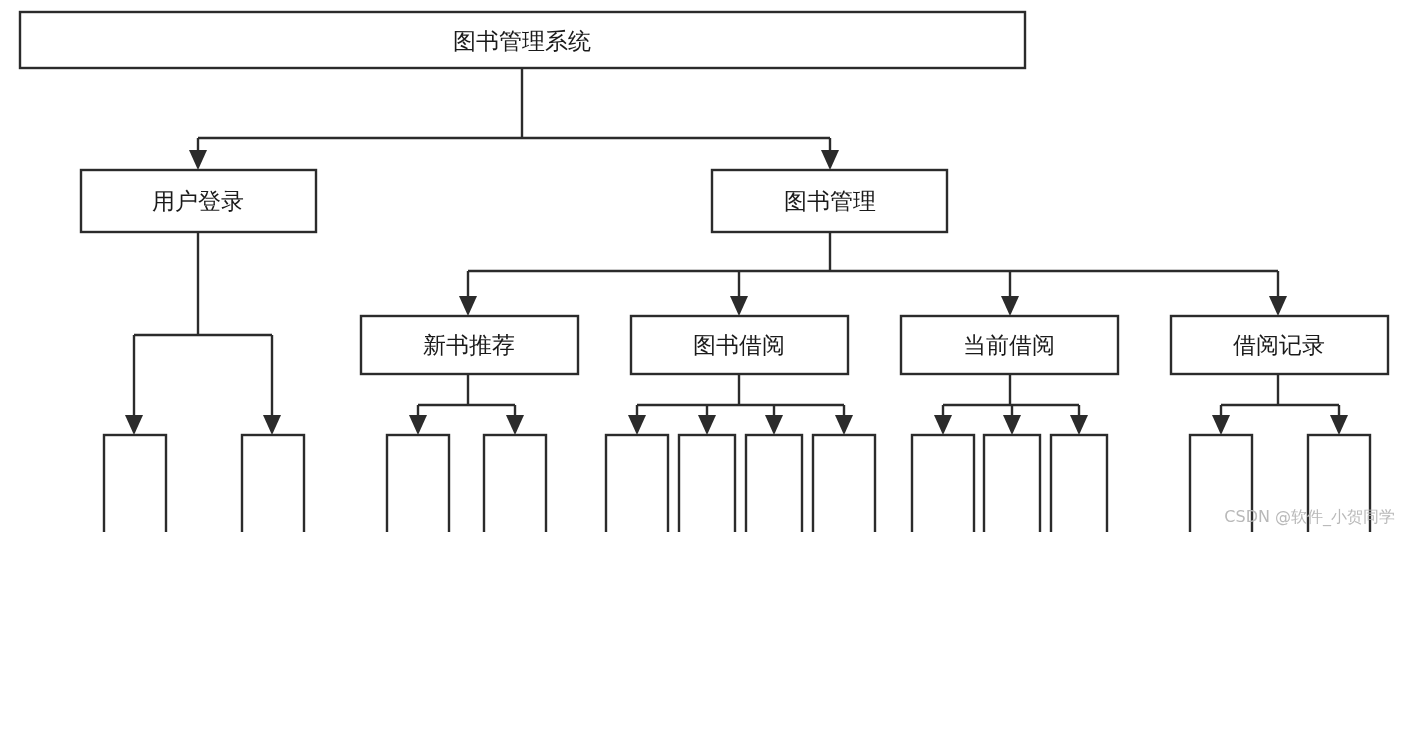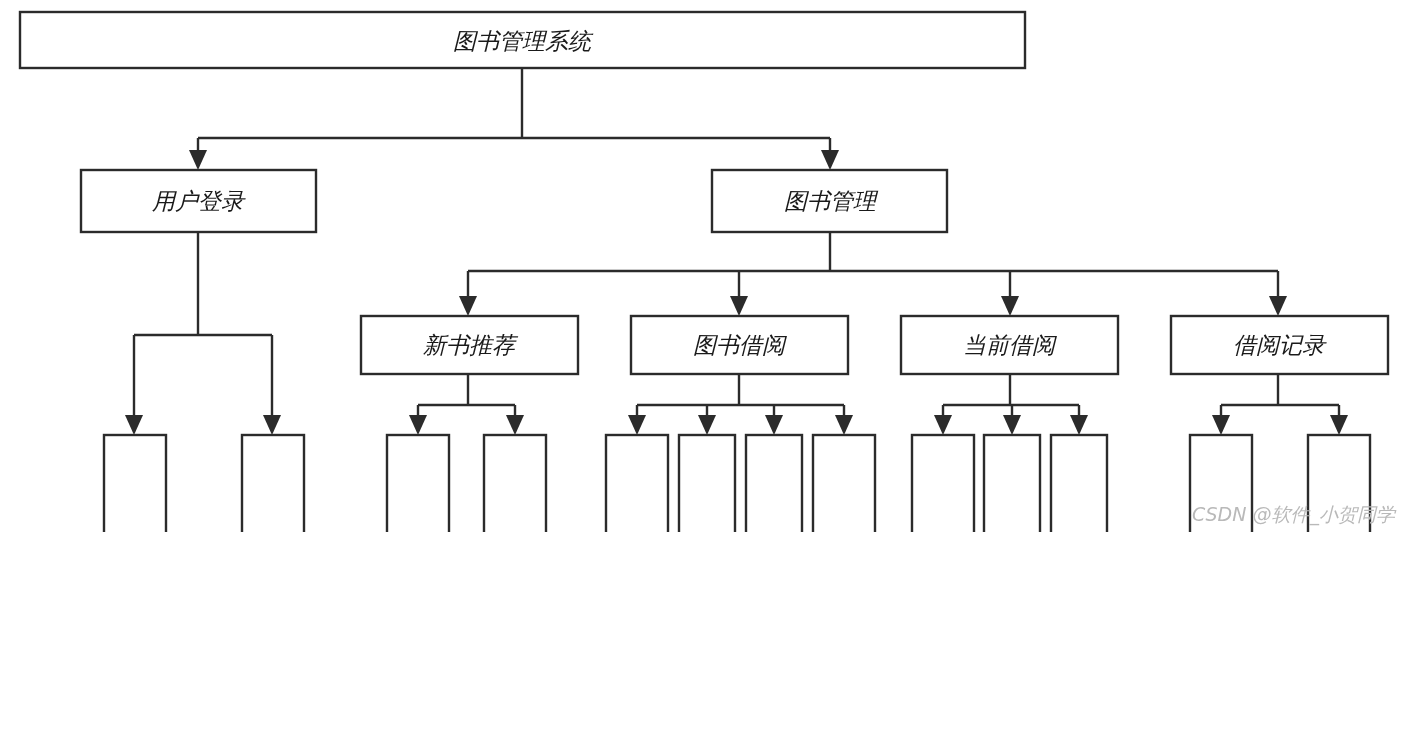--- a/index.html
+++ b/index.html
@@ -10,21 +10,20 @@
   }
   body {
     font-family: "DejaVu Sans", "Liberation Sans", sans-serif;
   }
   #diagram-root {
     position: relative;
     width: 1405px;
     height: 532px;
     background: #ffffff;
     overflow: hidden;
-    font-style: italic;
   }
   svg.diagram {
     position: absolute;
     top: 0;
     left: 0;
     width: 1405px;
     height: 747px;
   }
   .node-box {
     fill: #ffffff;
@@ -61,21 +60,21 @@
     letter-spacing: 4px;
     white-space: nowrap;
     text-align: center;
     pointer-events: none;
   }
   .watermark {
     position: absolute;
     right: 10px;
     bottom: 4px;
     font-family: "DejaVu Sans", "Liberation Sans", sans-serif;
-    font-size: 19px;
+    font-size: 16px;
     color: #b9b9b9;
     white-space: nowrap;
     user-select: none;
   }
 </style>
 </head>
 <body>
 
 <div id="diagram-root">
 

